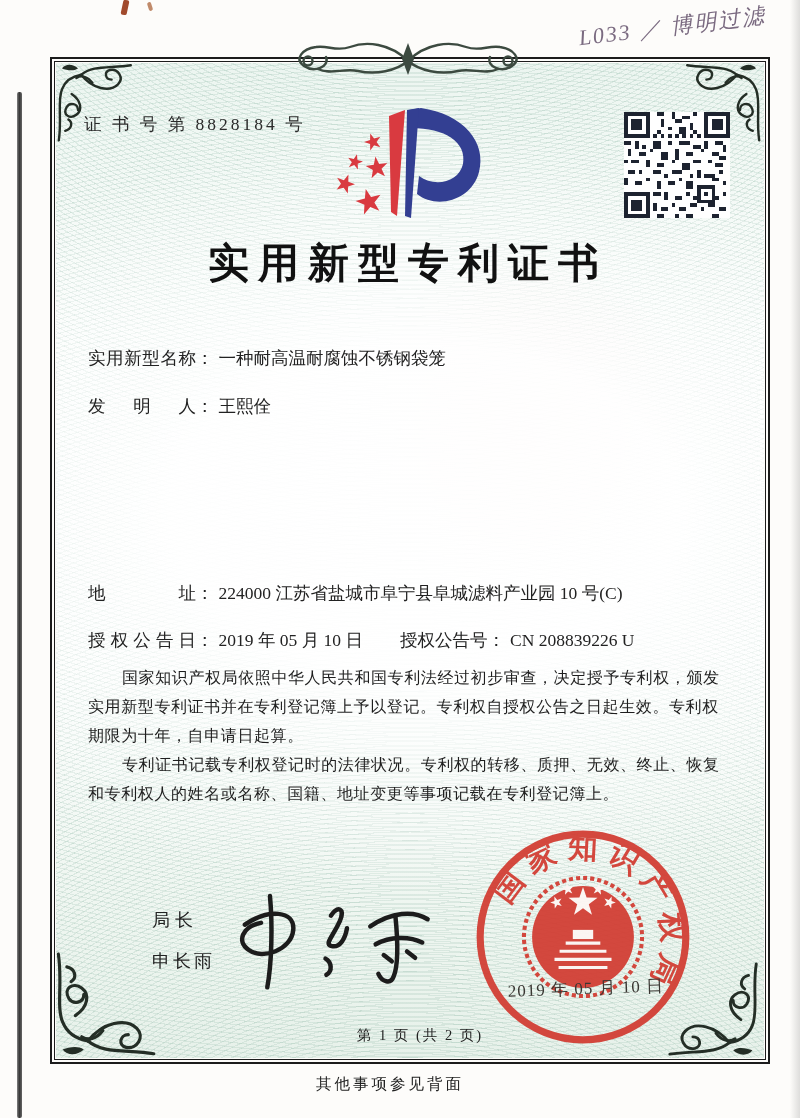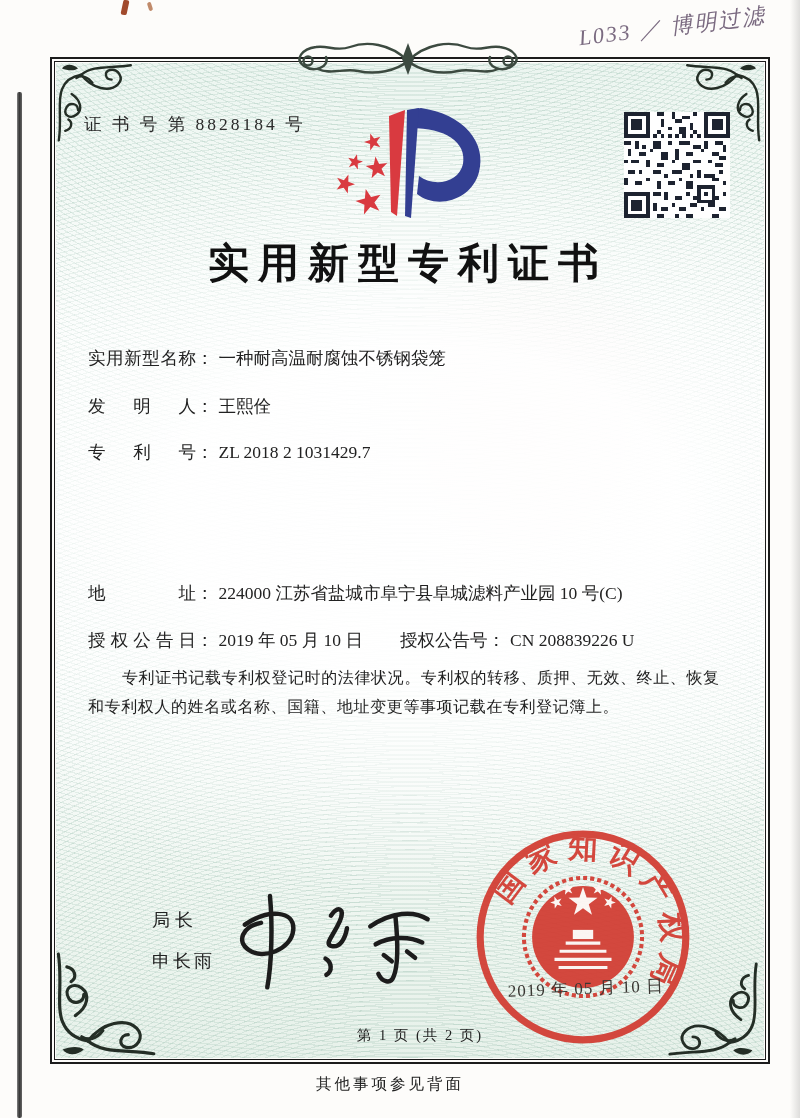--- a/index.html
+++ b/index.html
@@ -250,34 +250,32 @@
   </svg>
 
   <div class="title">实用新型专利证书</div>
 
   <div class="field-row r1">
     <span class="f-label">发明人</span><span class="f-colon">：</span><span class="f-value">王熙佺</span>
   </div>
   <div class="field-row r0">
     <span class="f-label">实用新型名称</span><span class="f-colon">：</span><span class="f-value">一种耐高温耐腐蚀不锈钢袋笼</span>
   </div>
-  <div class="field-row r2">
-    <span class="f-label">专利号</span><span class="f-colon">：</span><span class="f-value">ZL 2018 2 1031429.7</span>
-  </div>
   <div class="field-row r5">
     <span class="f-label">地址</span><span class="f-colon">：</span><span class="f-value">224000 江苏省盐城市阜宁县阜城滤料产业园 10 号(C)</span>
   </div>
   <div class="field-row r6">
     <span class="f-label">授权公告日</span><span class="f-colon">：</span><span class="f-value">2019 年 05 月 10 日</span>
     <span class="pair2">
       <span class="f-label2">授权公告号</span><span class="f-colon">：</span><span class="f-value">CN 208839226 U</span>
     </span>
   </div>
 
   <div class="paras">
+    <p>国家知识产权局依照中华人民共和国专利法经过初步审查，决定授予专利权，颁发实用新型专利证书并在专利登记簿上予以登记。专利权自授权公告之日起生效。专利权期限为十年，自申请日起算。</p>
     <p>专利证书记载专利权登记时的法律状况。专利权的转移、质押、无效、终止、恢复和专利权人的姓名或名称、国籍、地址变更等事项记载在专利登记簿上。</p>
   </div>
 
   <div class="signer-title">局长</div>
   <div class="signer-name">申长雨</div>
 
   <svg class="signature" viewBox="0 0 240 115">
     <g fill="none" stroke="#1c1c1c" stroke-width="5" stroke-linecap="round" stroke-linejoin="round">
       <path d="M30,42 C56,24 86,26 84,48 C82,70 50,82 34,70 C20,60 28,44 48,40"></path>
       <path d="M58,10 C61,42 60,86 55,112"></path>

